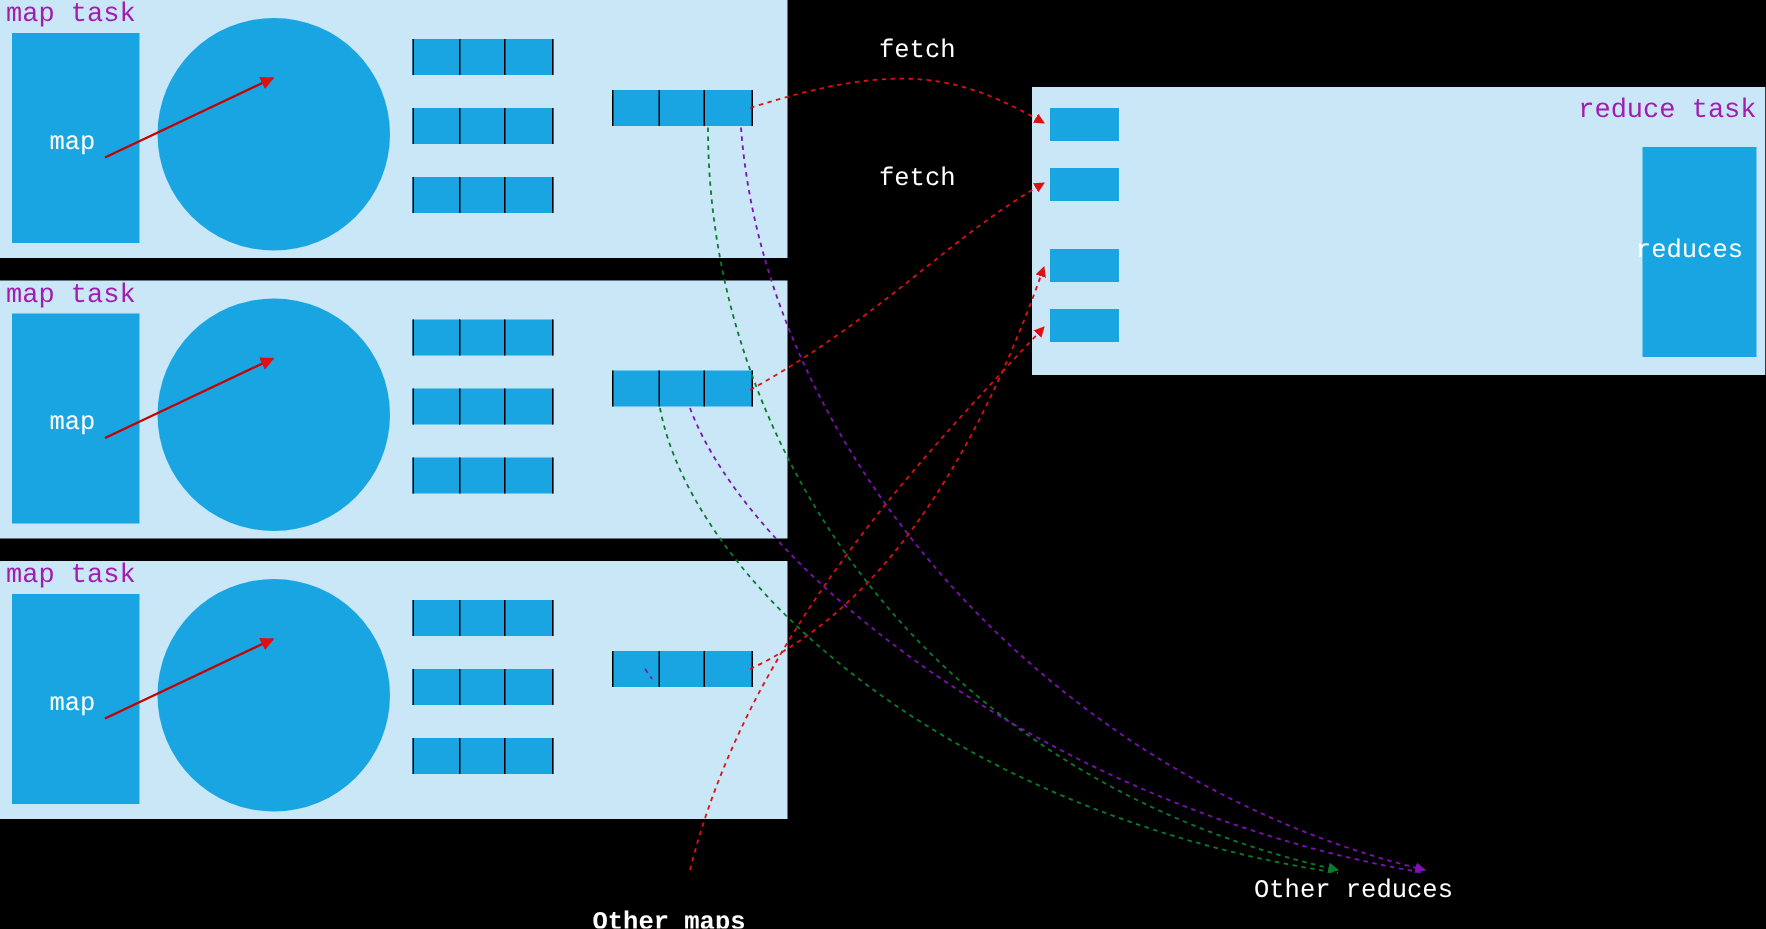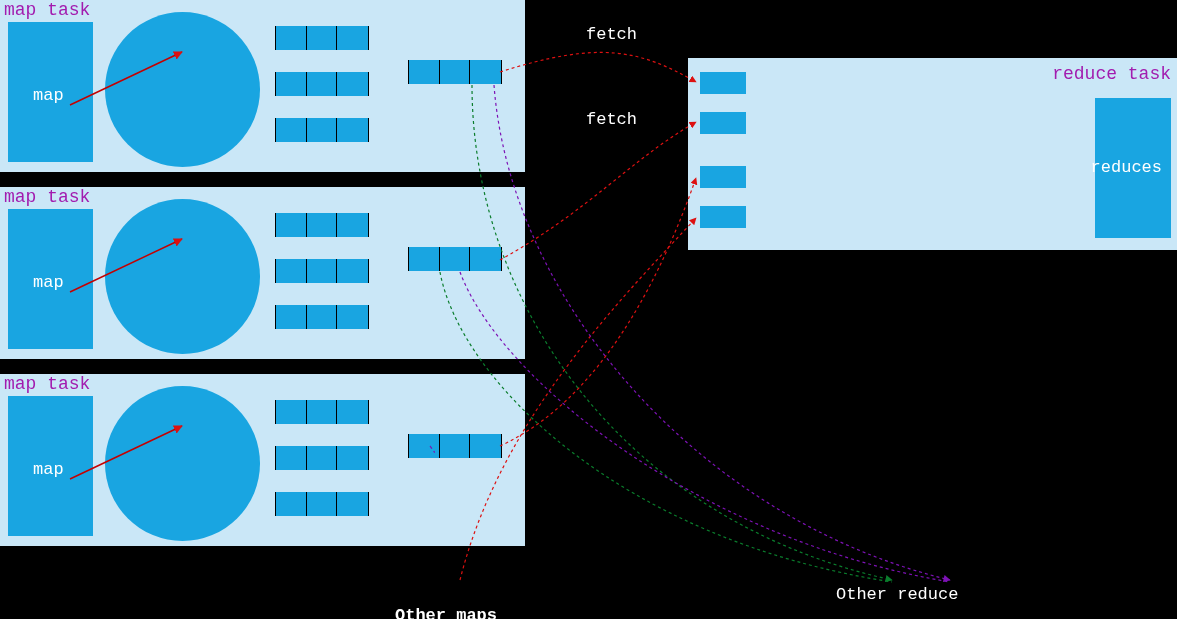--- a/index.html
+++ b/index.html
@@ -152,21 +152,21 @@
   <div class="small" style="left:12px; top:54px; width:46px; height:22px;"></div>
   <div class="small" style="left:12px; top:108px; width:46px; height:22px;"></div>
   <div class="small" style="left:12px; top:148px; width:46px; height:22px;"></div>
   <div class="rect" style="right:6px; top:40px; width:76px; height:140px;"></div>
   <div class="wlbl" style="right:15px; top:100px;">reduces</div>
 </div>
 
 <div class="wlbl" style="left:586px; top:25px;">fetch</div>
 <div class="wlbl" style="left:586px; top:110px;">fetch</div>
 <div class="wlbl" style="left:395px; top:606px;font-weight:bold;">Other maps</div>
-<div class="wlbl" style="left:836px; top:585px;">Other reduce</div>
+<div class="wlbl" style="left:836px; top:585px;">Other reduces</div>
 <div class="watermark" style="left:818px; top:578px;">CSDN @想成为数据分析师的开发工程师</div>
 
 <svg class="overlay" viewBox="0 0 1177 619">
   <defs>
     <marker id="arr-red" viewBox="0 0 10 10" refX="9" refY="5" markerWidth="6" markerHeight="6" orient="auto">
       <path d="M0,0 L10,5 L0,10 z" fill="#d11"></path>
     </marker>
     <marker id="arr-green" viewBox="0 0 10 10" refX="9" refY="5" markerWidth="6" markerHeight="6" orient="auto">
       <path d="M0,0 L10,5 L0,10 z" fill="#0a7d2c"></path>
     </marker>

